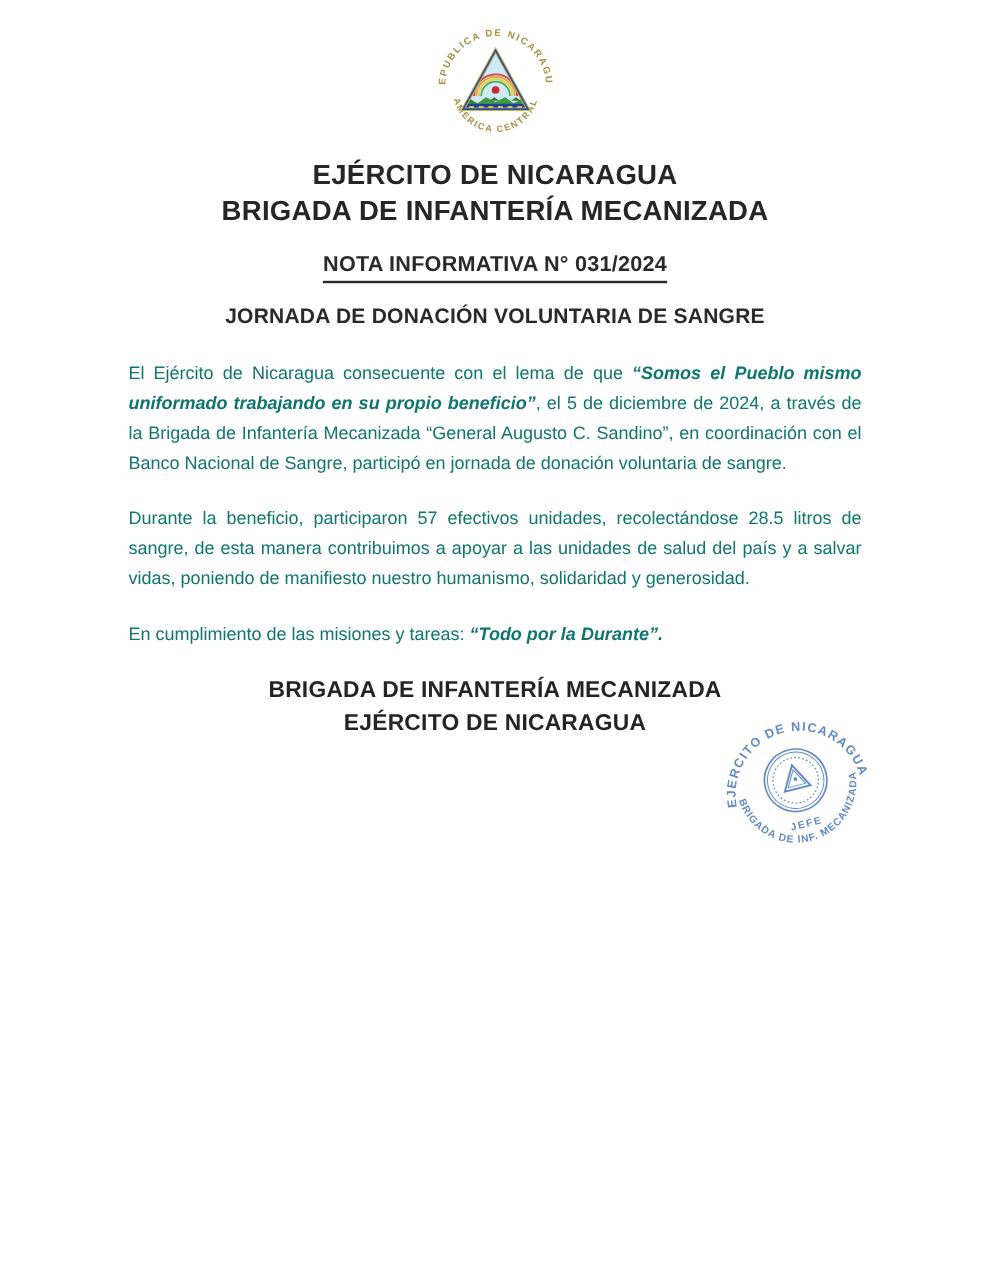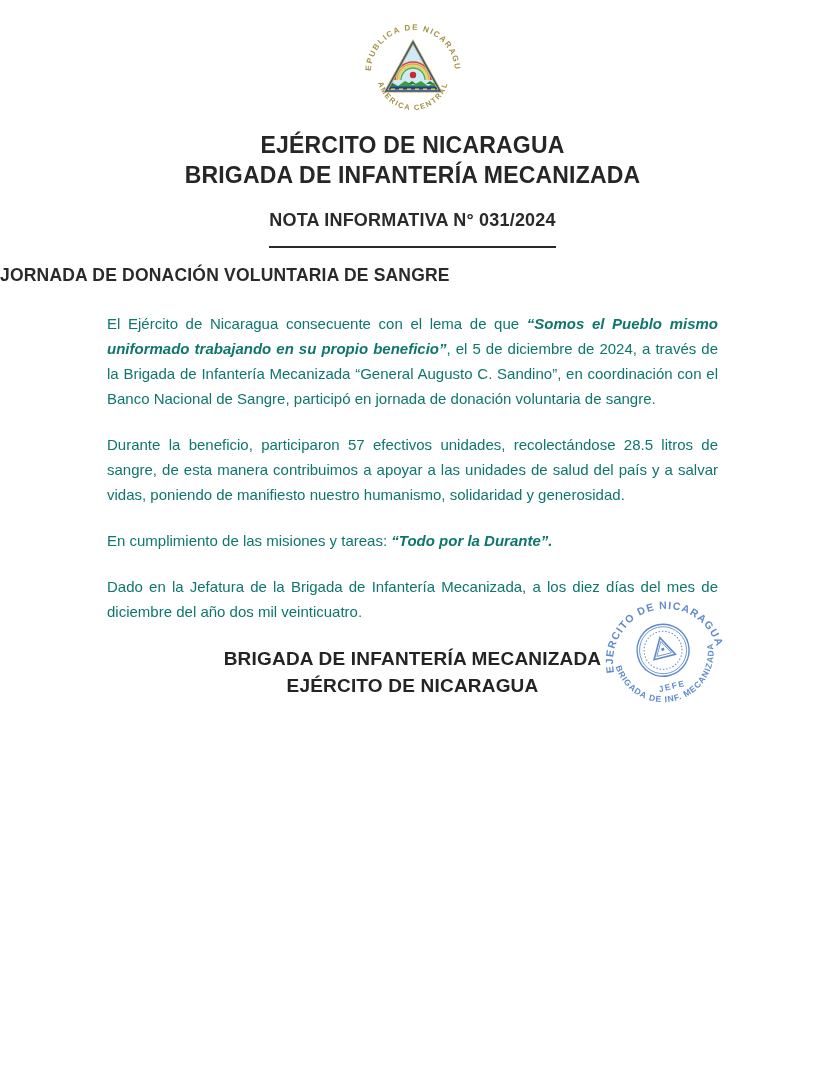--- a/index.html
+++ b/index.html
@@ -27,26 +27,26 @@
   .note-title-row{
     margin-top:20px;
     text-align:center;
   }
   .note-title{
     display:inline-block;
     font-weight:bold;
     font-size:18px;
     color:#2a2a2a;
     border-bottom:2px solid #2a2a2a;
-    padding-bottom:15px;
+    padding-bottom:3px;
     letter-spacing:.2px;
   }
   .subject{
     margin-top:17px;
-    text-align:left;
+    text-align:center;
     font-weight:bold;
     font-size:17.5px;
     color:#2a2a2a;
     letter-spacing:.2px;
   }
   .body-text{
     margin:25px 107px 0 107px;
     font-size:15px;
     line-height:25px;
     text-align:justify;
@@ -133,21 +133,20 @@
   <div class="subject">JORNADA DE DONACIÓN VOLUNTARIA DE SANGRE</div>
 
   <div class="body-text">
     <p><span>El Ejército de Nicaragua consecuente con el lema de que </span><span class="bi">“Somos el Pueblo mismo uniformado trabajando en su propio beneficio”</span><span>, el 5 de diciembre de 2024, a través de la Brigada de Infantería Mecanizada “General Augusto C. Sandino”, en coordinación con el Banco Nacional de Sangre, participó en jornada de donación voluntaria de sangre.</span></p>
 
     <p><span>Durante la beneficio, participaron </span><span class="b">57</span><span> efectivos unidades, recolectándose </span><span class="b">28.5</span><span> litros de sangre, de esta manera contribuimos a apoyar a las unidades de salud del país y a salvar vidas, poniendo de manifiesto nuestro humanismo, solidaridad y generosidad.</span></p>
 
     <p><span>En cumplimiento de las misiones y tareas: </span><span class="bi">“Todo por la Durante”.</span></p>
 
 
-    <p><span>Dado en la Jefatura de la Brigada de Infantería Mecanizada, a los diez días del mes de diciembre del año dos mil veinticuatro.</span></p>
   </div>
 
   <div class="signature-block">
     <div>BRIGADA DE INFANTERÍA MECANIZADA</div>
     <div>EJÉRCITO DE NICARAGUA</div>
   </div>
 
   <div class="stamp-wrap">
     <svg width="142" height="132" viewBox="-71 -66 142 132">
       <g transform="rotate(-14)" fill="#4b7ac5" opacity="0.88">

